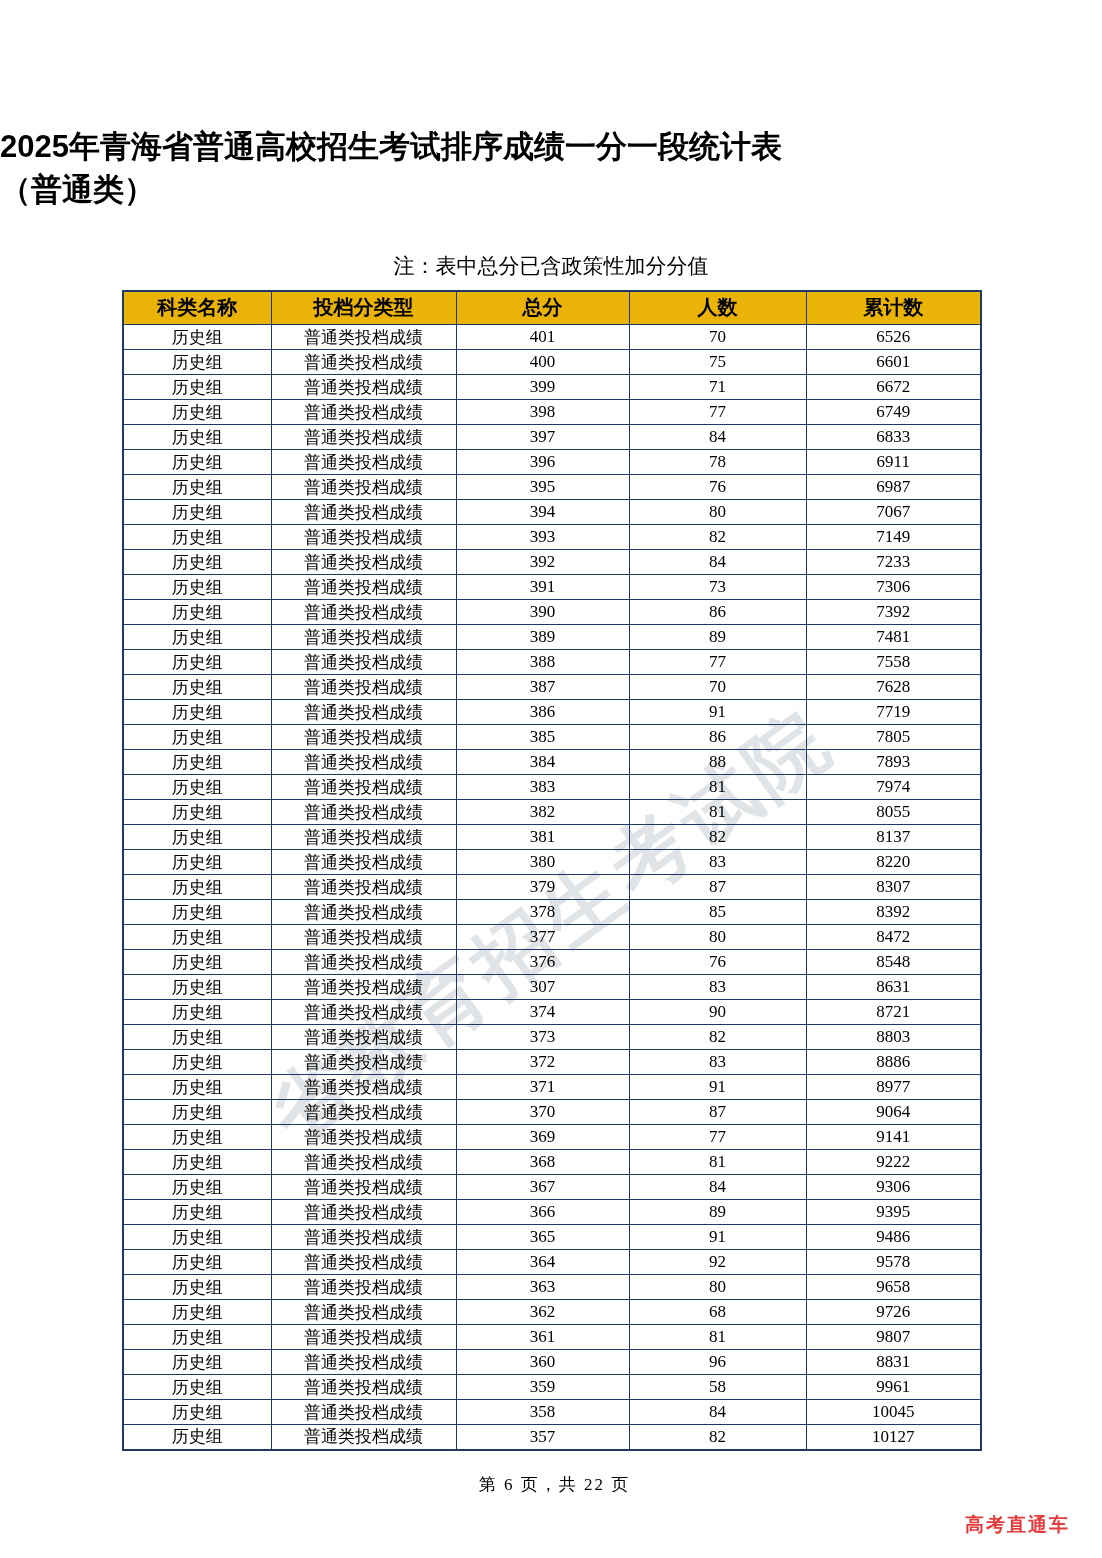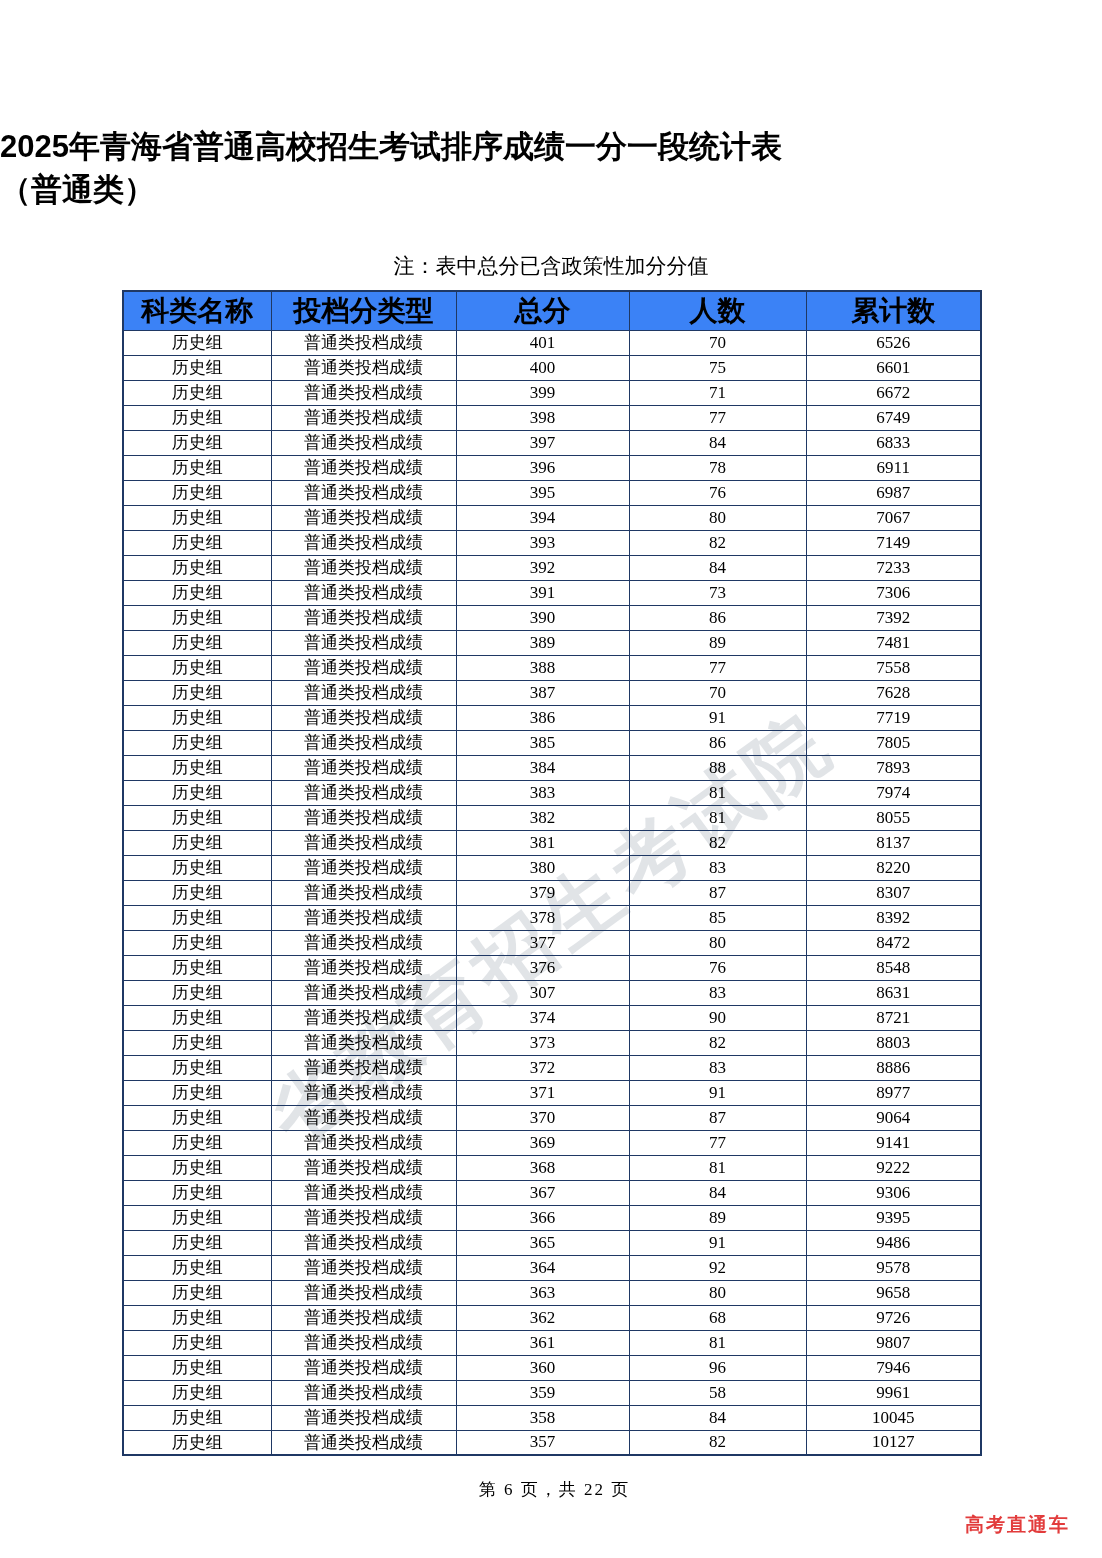--- a/index.html
+++ b/index.html
@@ -58,24 +58,24 @@
   }
   table.score-table th,
   table.score-table td {
     border: 1px solid #1f3864;
     text-align: center;
     vertical-align: middle;
     padding: 0;
     overflow: hidden;
   }
   table.score-table th {
-    background: #3b82f6;
+    background: #eab308;
     font-family: "Liberation Sans", sans-serif;
     font-weight: bold;
-    font-size: 28px;
+    font-size: 20px;
     height: 34px;
   }
   table.score-table td {
     font-size: 17px;
     height: 25px;
     background: transparent;
   }
   .col-category { width: 148px; }
   .col-type     { width: 185px; }
   .col-score    { width: 173px; }
@@ -416,21 +416,21 @@
           <td>普通类投档成绩</td>
           <td>361</td>
           <td>81</td>
           <td>9807</td>
         </tr>
         <tr>
           <td>历史组</td>
           <td>普通类投档成绩</td>
           <td>360</td>
           <td>96</td>
-          <td>7946</td>
+          <td>8831</td>
         </tr>
         <tr>
           <td>历史组</td>
           <td>普通类投档成绩</td>
           <td>359</td>
           <td>58</td>
           <td>9961</td>
         </tr>
         <tr>
           <td>历史组</td>

